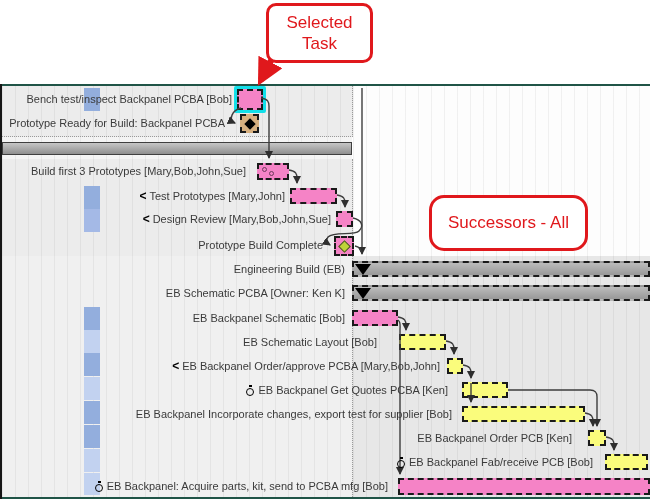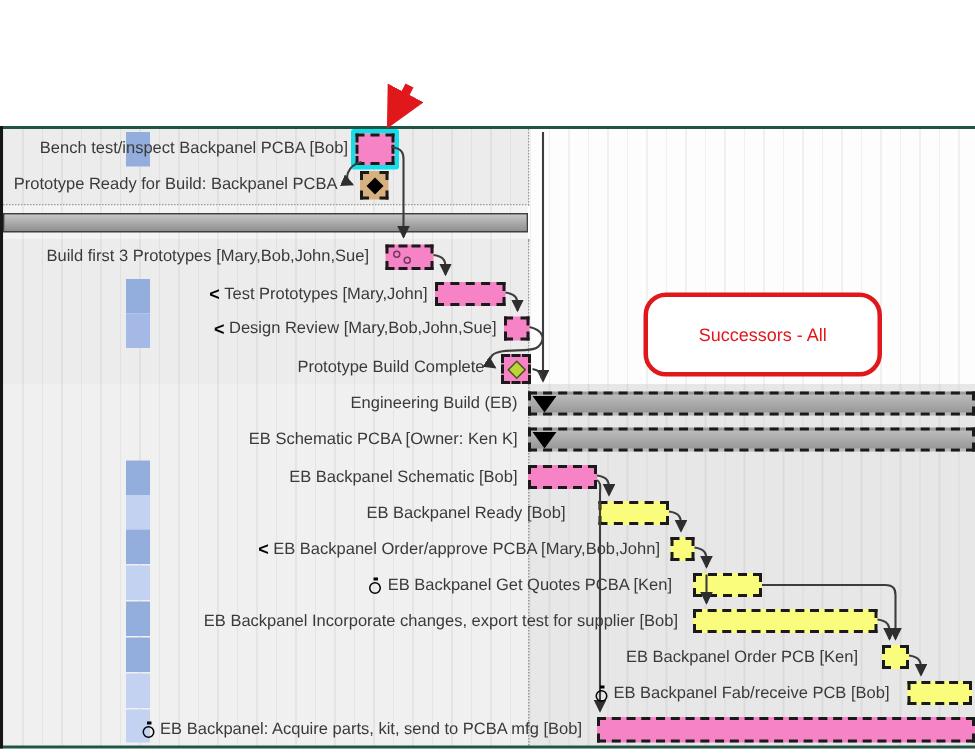--- a/index.html
+++ b/index.html
@@ -52,21 +52,21 @@
   .shade-m{background:#93aedd;}
   .shade-ml{background:#a4b9e6;}
   .shade-l{background:#c2d2f0;}
   
   #links{position:absolute;left:0;top:0;z-index:5;pointer-events:none;}
   
   .callout{position:absolute;z-index:10;background:#fff;border:3px solid #e0181c;
            color:#e0181c;display:flex;flex-direction:column;align-items:center;justify-content:center;
            font-size:17px;line-height:1.25;}
   #callout-selected{left:266px;top:3px;width:101px;height:54px;border-radius:10px;}
-  #callout-successors{left:429px;top:195px;width:153px;height:50px;border-radius:15px;font-size:12px;}
+  #callout-successors{left:429px;top:195px;width:153px;height:50px;border-radius:15px;font-size:17px;}
   #annot-arrow{position:absolute;left:0;top:0;z-index:9;pointer-events:none;}
 </style>
 </head>
 <body>
 
 <div id="stage">
 
   <div class="panel" id="panel-top-group"></div>
   <div class="panel" id="panel-band-row"></div>
   <div class="panel" id="panel-mid-group"></div>
@@ -126,21 +126,21 @@
       <div class="bar summary" style="left: 352px; top: 285px; width: 298px; height: 16px;">
         <div class="tri"></div>
       </div>
       <div class="bluecell shade-m" style="top: 307px; height: 23px;"></div>
       <div class="tlabel" style="top: 318px; right: 305px;">
         <div>EB Backpanel Schematic [Bob]</div>
       </div>
       <div class="bar fill-pink" style="left: 352px; top: 310px; width: 46px; height: 16px;"></div>
       <div class="bluecell shade-l" style="top: 330px; height: 23px;"></div>
       <div class="tlabel" style="top: 342px; right: 273px;">
-        <div>EB Backpanel Ready [Bob]</div>
+        <div>EB Schematic Layout [Bob]</div>
       </div>
       <div class="bar fill-yellow" style="left: 399px; top: 334px; width: 47px; height: 16px;"></div>
       <div class="bluecell shade-m" style="top: 353px; height: 23px;"></div>
       <div class="tlabel" style="top: 366px; right: 210px;">
         <div class="lt">&lt;</div>
         <div>EB Backpanel Order/approve PCBA [Mary,Bob,John]</div>
       </div>
       <div class="bar fill-yellow" style="left: 447px; top: 358px; width: 16px; height: 16px;"></div>
       <div class="bluecell shade-l" style="top: 377px; height: 23px;"></div>
       <div class="tlabel" style="top: 390px; right: 202px; text-align: center;">
@@ -201,17 +201,21 @@
 
   <svg id="annot-arrow" width="650" height="502" viewBox="0 0 650 502">
     <defs>
       <marker id="rah" markerWidth="6" markerHeight="6" refX="3.4" refY="2.25" orient="auto">
         <path d="M0,0 L4.5,2.25 L0,4.5 z" fill="#e0181c"></path>
       </marker>
     </defs>
     <path d="M 273 57 L 261 80" stroke="#e0181c" stroke-width="6" fill="none" marker-end="url(#rah)"></path>
   </svg>
 
+  <div class="callout" id="callout-selected">
+    <span>Selected</span>
+    <span>Task</span>
+  </div>
   <div class="callout" id="callout-successors">
     <span>Successors - All</span>
   </div>
 
 </div>
 
 </body></html>

